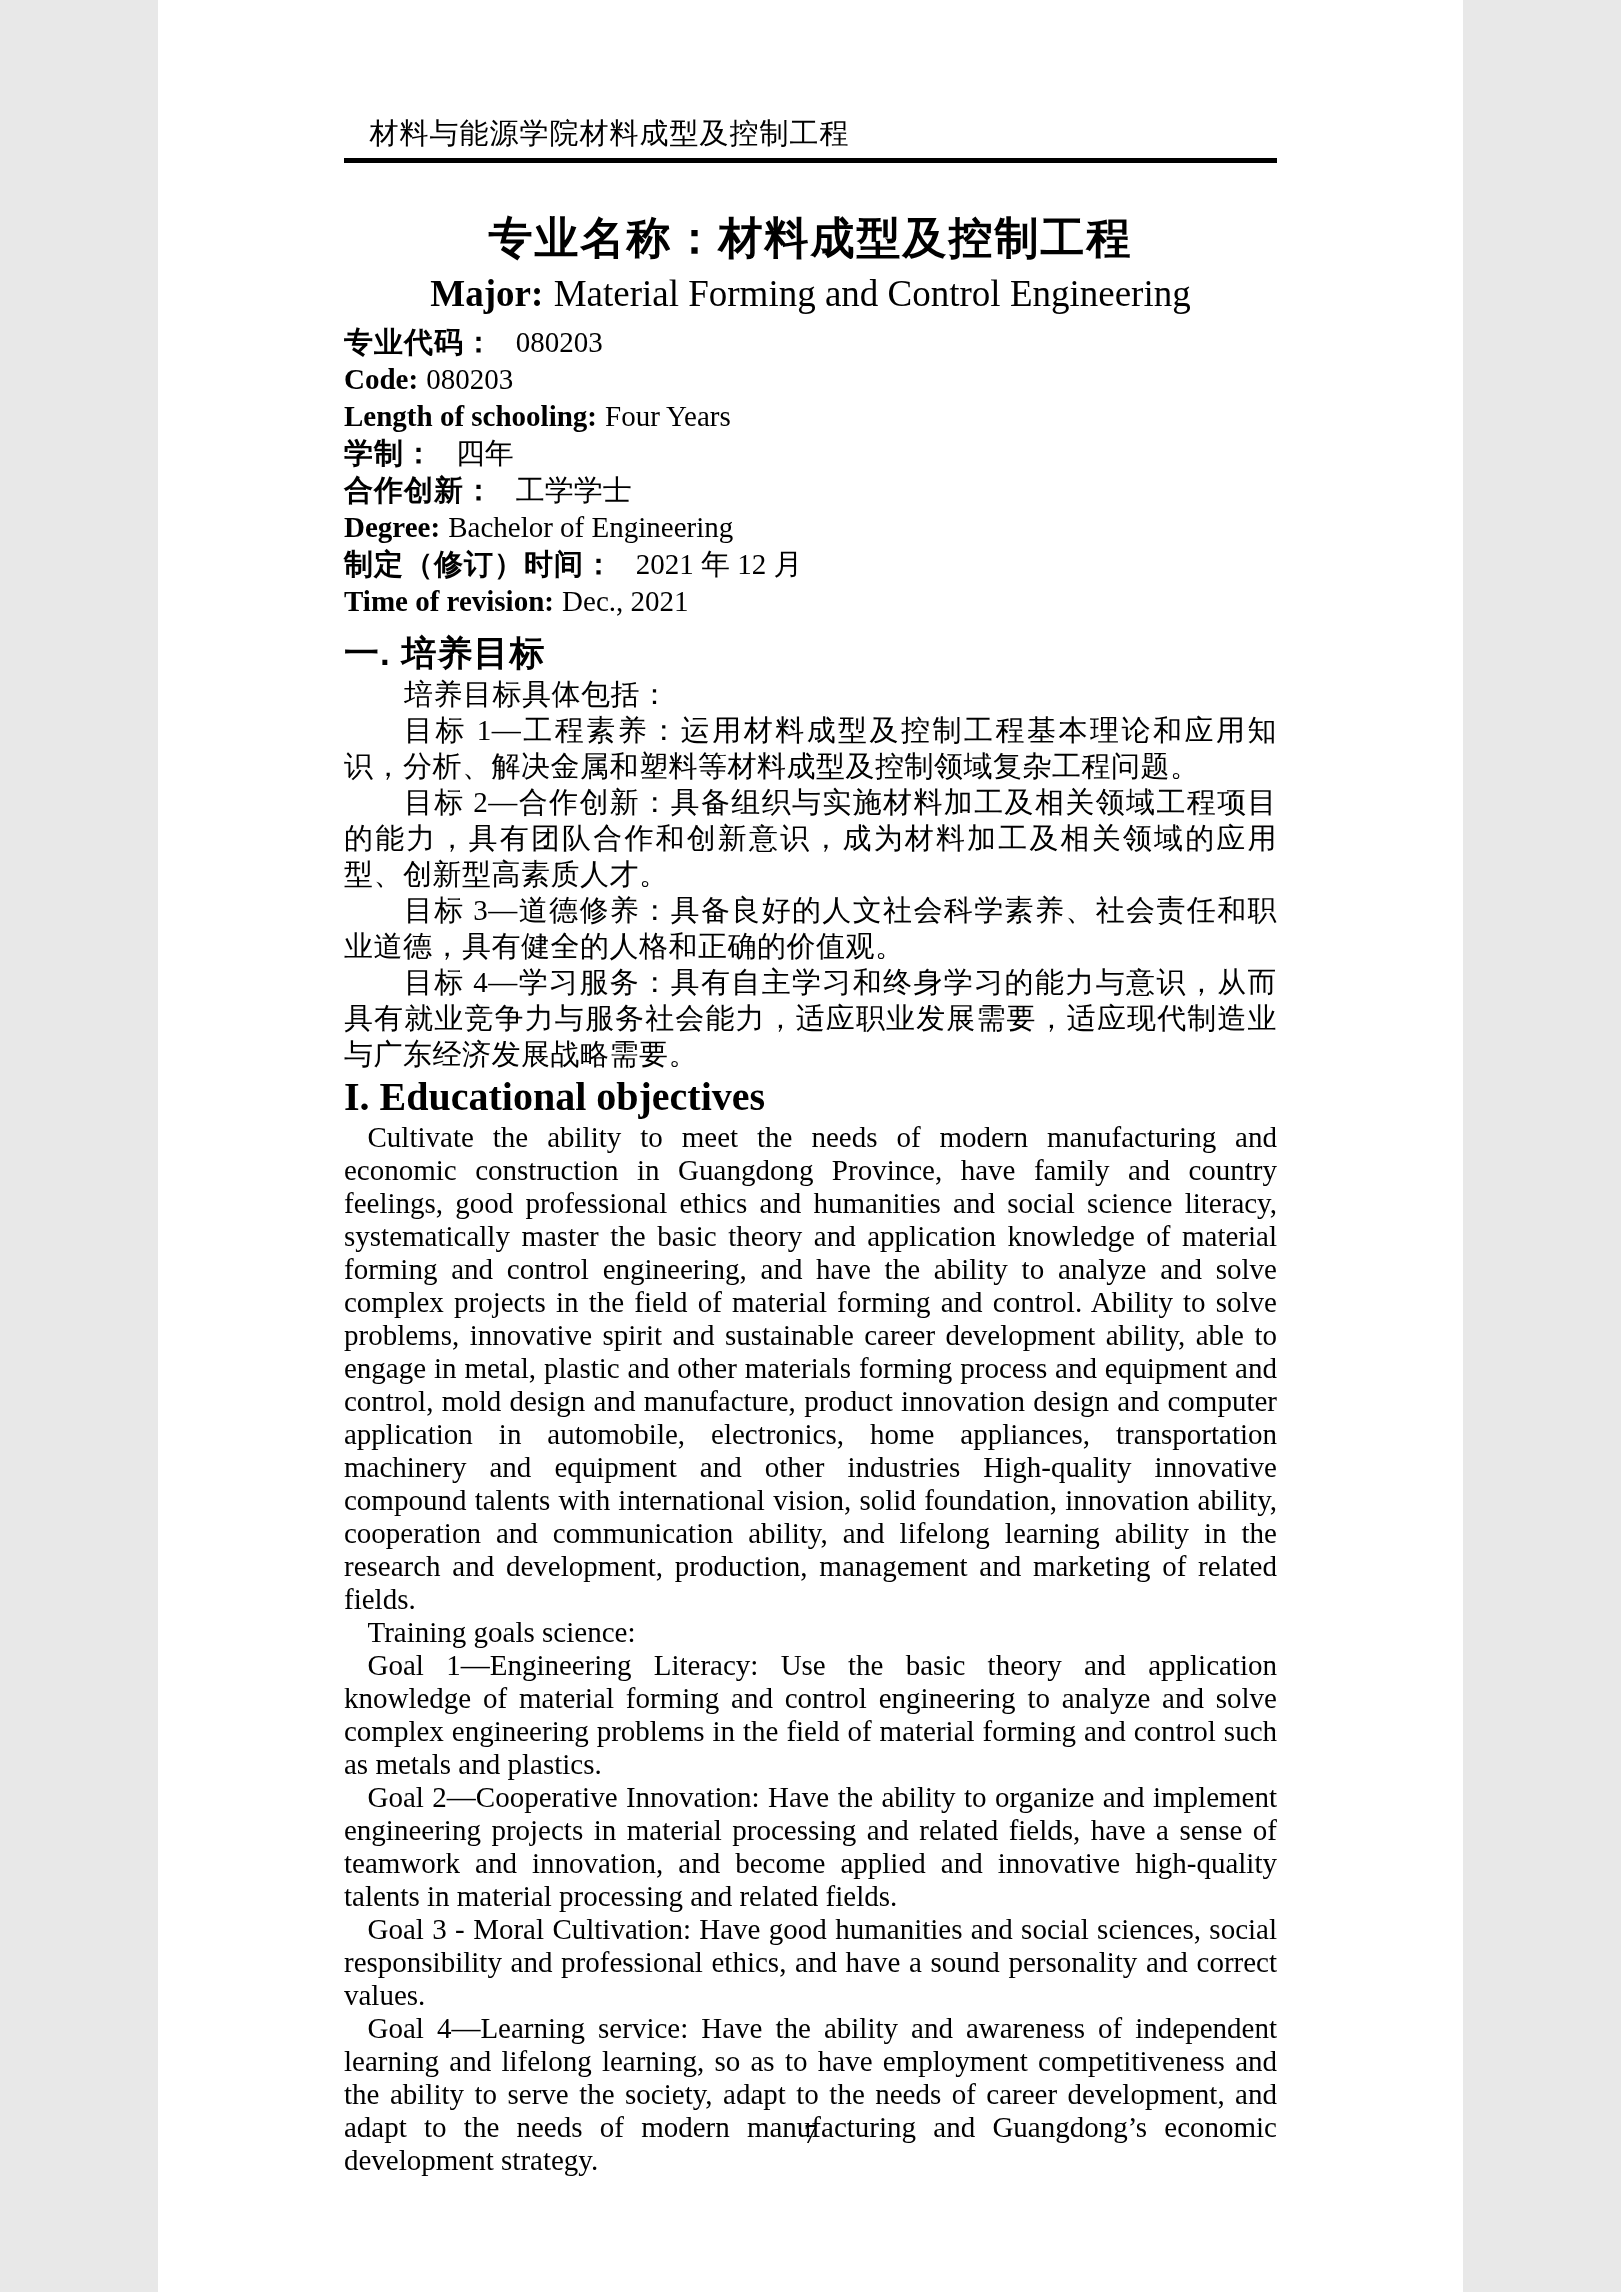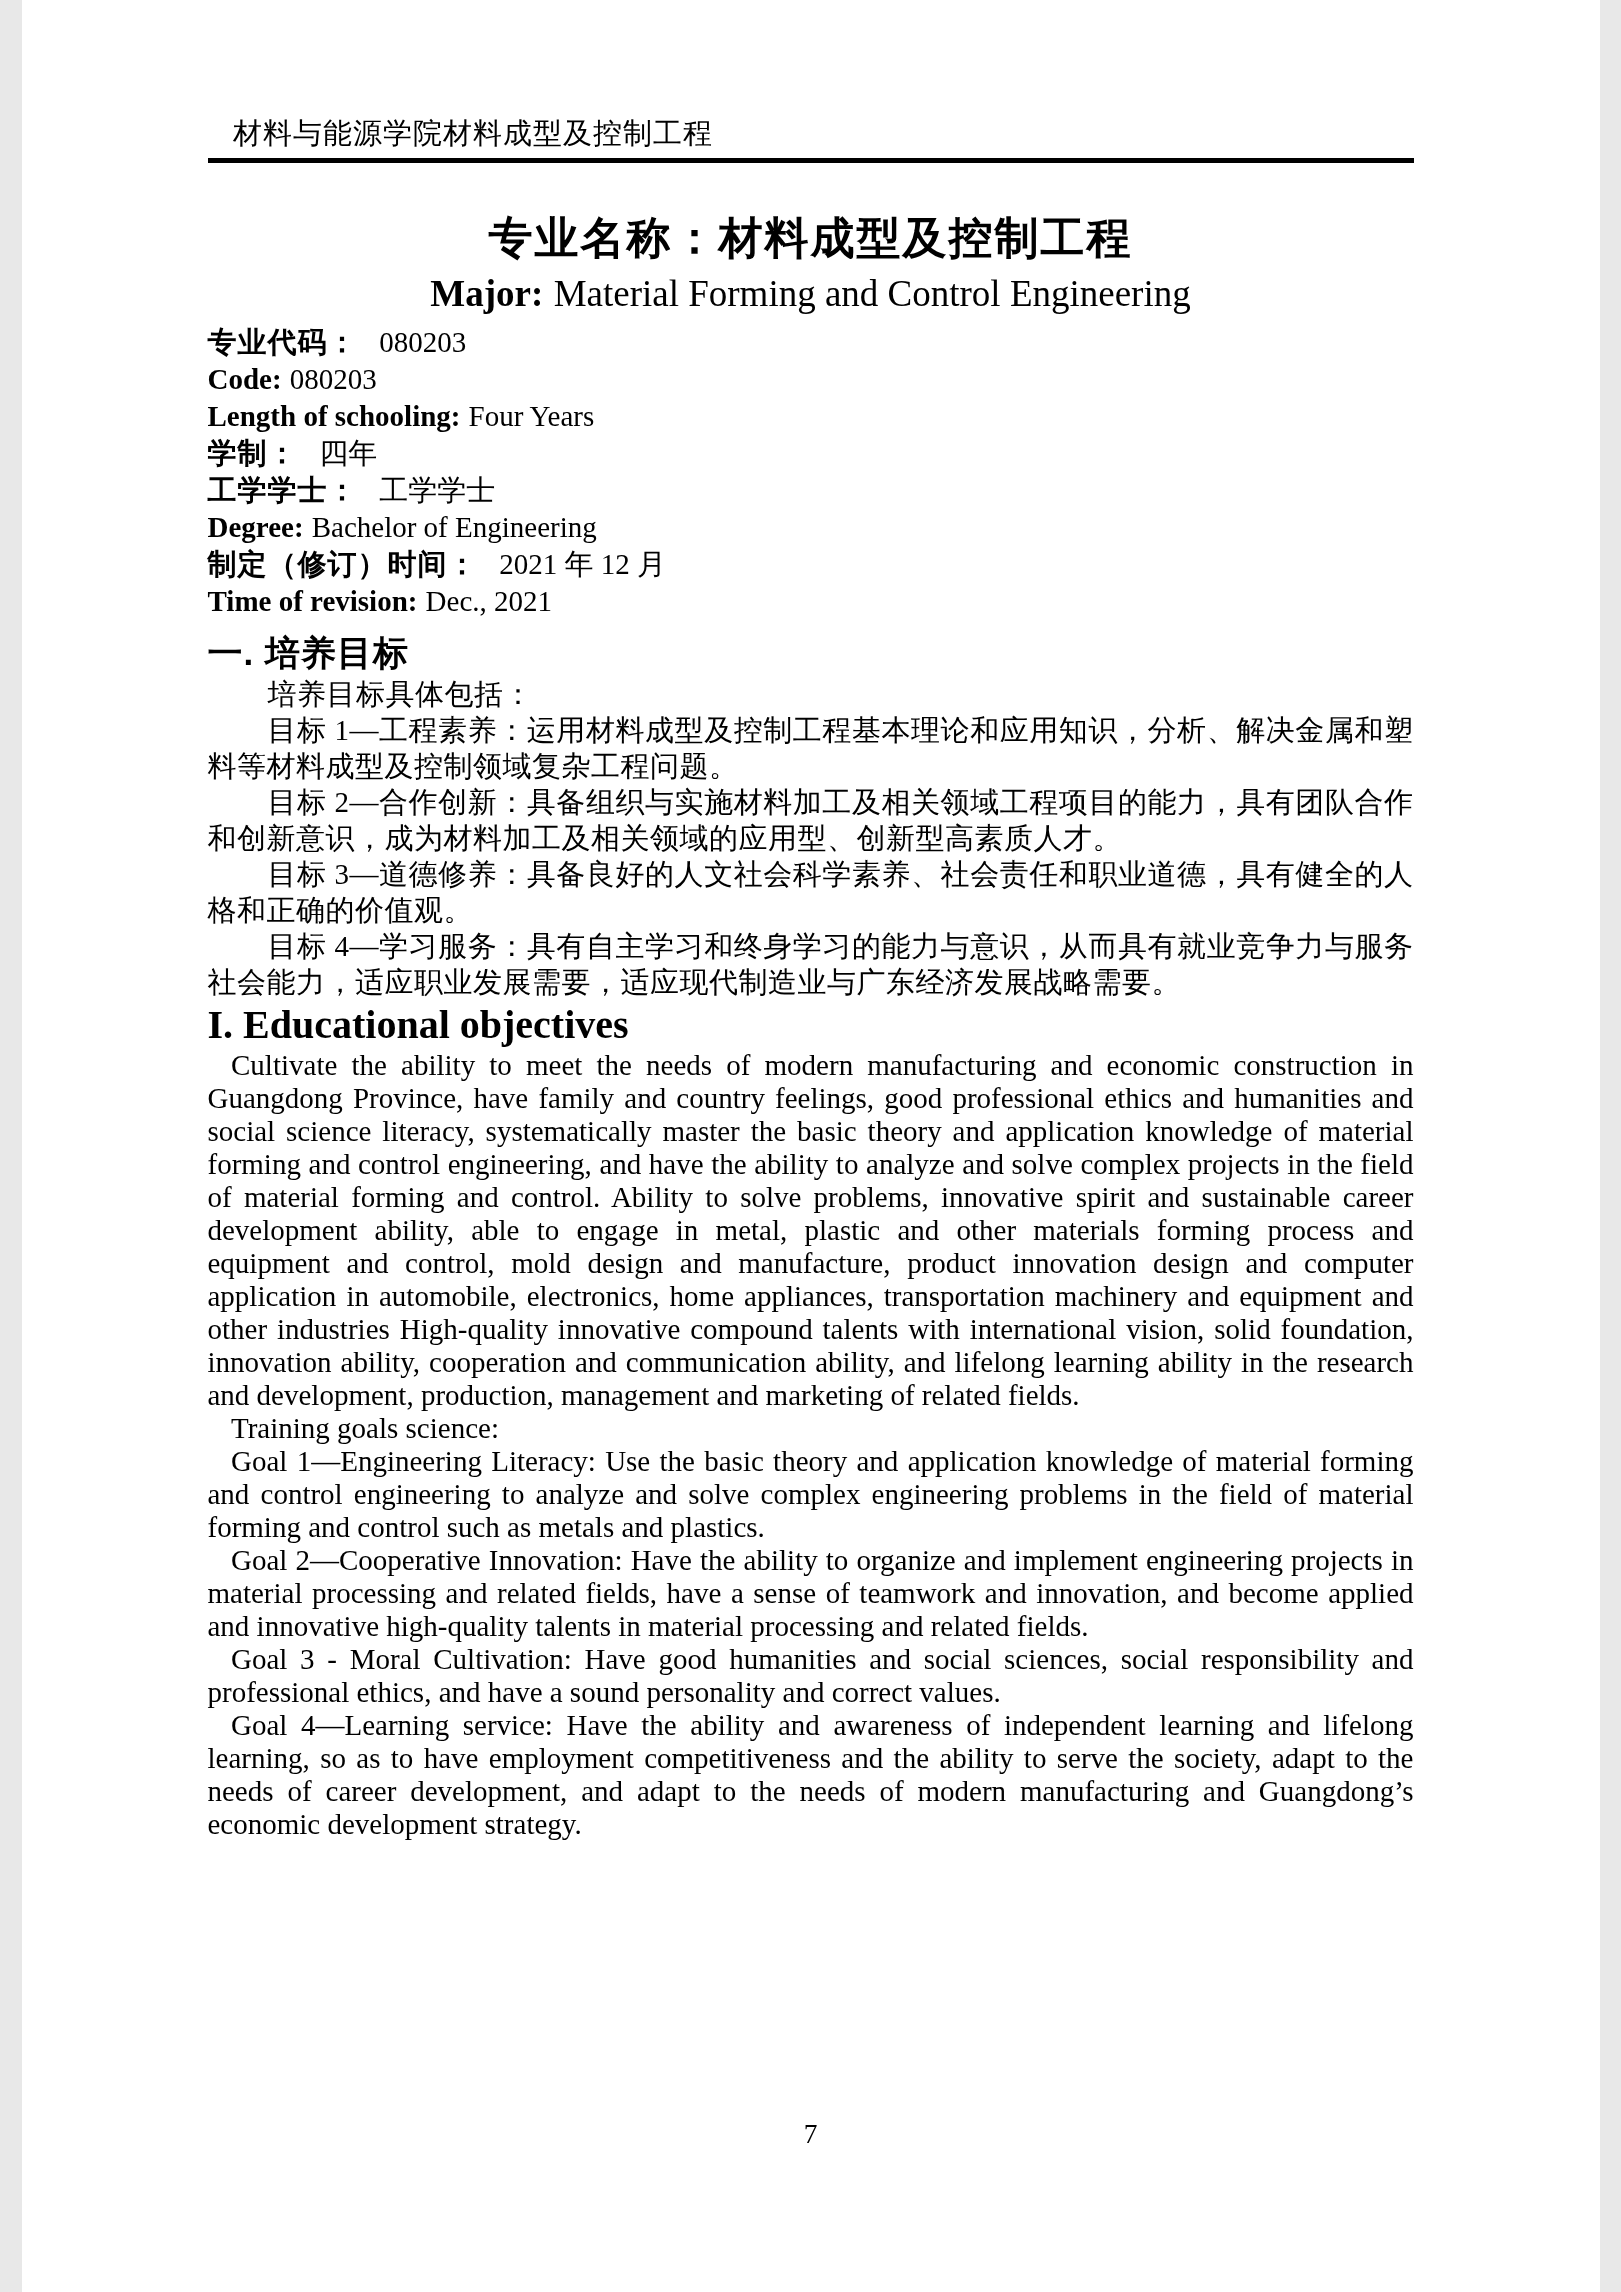--- a/index.html
+++ b/index.html
@@ -1,18 +1,18 @@
 <!DOCTYPE html>
 <html><head>
 <meta charset="utf-8">
 <style>
   html, body { margin: 0; padding: 0; background: #e8e8e8; }
   .page {
     position: relative;
-    width: 1578px;
+    width: 1305px;
     height: 2293px;
     margin: 0 auto;
     background: #ffffff;
     color: #000000;
     font-family: "Liberation Serif", serif;
     overflow: hidden;
     box-sizing: border-box;
     padding: 116px 186px 0 186px;
   }
   
@@ -109,21 +109,21 @@
 
   <h1 class="title-zh">专业名称：材料成型及控制工程</h1>
 
   <h2 class="title-en"><span class="b">Major:</span><span class="v">Material Forming and Control Engineering</span></h2>
 
   <div class="meta">
     <div class="meta-row zh"><span class="label-zh">专业代码：</span><span class="value">080203</span></div>
     <div class="meta-row en"><span class="label-en">Code:</span><span class="value">080203</span></div>
     <div class="meta-row en"><span class="label-en">Length of schooling:</span><span class="value">Four Years</span></div>
     <div class="meta-row zh"><span class="label-zh">学制：</span><span class="value">四年</span></div>
-    <div class="meta-row zh"><span class="label-zh">工学学士：</span><span class="value">工学学士</span></div>
+    <div class="meta-row zh"><span class="label-zh">合作创新：</span><span class="value">工学学士</span></div>
     <div class="meta-row en"><span class="label-en">Degree:</span><span class="value">Bachelor of Engineering</span></div>
     <div class="meta-row zh"><span class="label-zh">制定（修订）时间：</span><span class="value">2021 年 12 月</span></div>
     <div class="meta-row en"><span class="label-en">Time of revision:</span><span class="value">Dec., 2021</span></div>
   </div>
 
   <section>
     <h3 class="h-zh">一. 培养目标</h3>
     <p class="zh-p">培养目标具体包括：</p>
     <p class="zh-p">目标 1—工程素养：运用材料成型及控制工程基本理论和应用知识，分析、解决金属和塑料等材料成型及控制领域复杂工程问题。</p>
     <p class="zh-p">目标 2—合作创新：具备组织与实施材料加工及相关领域工程项目的能力，具有团队合作和创新意识，成为材料加工及相关领域的应用型、创新型高素质人才。</p>

